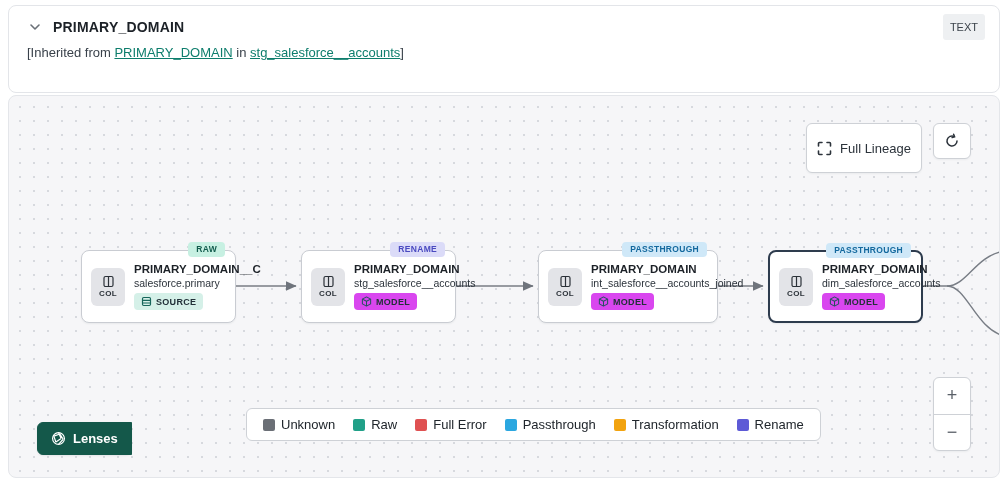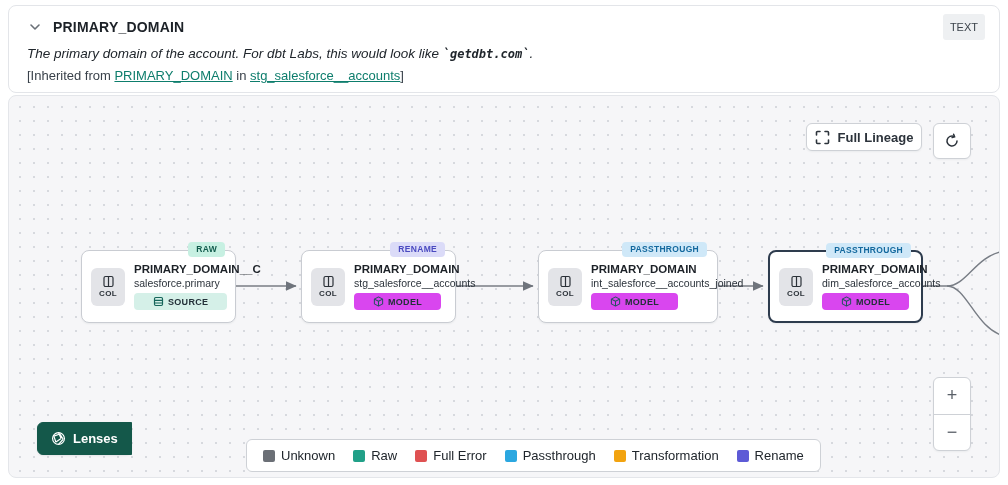--- a/index.html
+++ b/index.html
@@ -51,74 +51,71 @@
     display:flex; flex-direction:column; align-items:center; justify-content:center; gap:1px;
     color:#2b3138;
   }
   .col-chip .cl { font-size:8px; font-weight:700; letter-spacing:.3px; }
   .node-text { display:flex; flex-direction:column; gap:2px; min-width:0; }
   .node-title { font-size:11.5px; font-weight:700; color:#1d2228; white-space:nowrap; }
   .node-sub { font-size:10.5px; color:#2c333b; white-space:nowrap; }
   .kind {
     align-self:flex-start; display:inline-flex; align-items:center; gap:4px;
     font-size:9px; font-weight:700; letter-spacing:.3px; color:#223038;
-    padding:3px 19px; border-radius:4px; margin-top:2px;
+    padding:3px 7px; border-radius:4px; margin-top:2px;
   }
   .k-source { background:#d5f0e8; }
   .k-model  { background:#d946ef; }
 
   
   .btn {
     position:absolute; background:#ffffff; border:1px solid #ced1d6; border-radius:6px;
     display:flex; align-items:center; justify-content:center; gap:8px;
     color:#2c333b; cursor:pointer; box-shadow:0 1px 2px rgba(20,30,40,.05);
   }
-  .full-lineage { left:797px; top:27px; width:116px; height:28px; font-size:13px; font-weight:700; }
+  .full-lineage { left:797px; top:27px; width:116px; height:50px; font-size:13px; font-weight:400; }
   .refresh-btn { left:924px; top:27px; width:38px; height:36px; }
   .zoomctl { position:absolute; left:924px; top:281px; width:38px; height:74px;
     background:#ffffff; border:1px solid #ced1d6; border-radius:6px; display:flex; flex-direction:column;
     box-shadow:0 1px 2px rgba(20,30,40,.05); }
   .zoomctl .zb { flex:1; display:flex; align-items:center; justify-content:center;
     font-size:18px; color:#5a6068; cursor:pointer; }
   .zoomctl .zb:first-child { border-bottom:1px solid #ced1d6; }
 
   
   .lenses-bar { position:absolute; left:28px; top:326px; height:33px; display:flex;
     border-radius:6px; box-shadow:0 1px 2px rgba(20,30,40,.08); }
   .lenses-btn { display:flex; align-items:center; gap:7px; padding:8px 13px;
     background:#14584a; color:#ffffff; font-size:13px; font-weight:600;
     border:1px solid #14584a; border-radius:6px 0 0 6px; cursor:pointer; }
   .lens-select { display:flex; align-items:center; gap:8px; padding:0 12px;
     background:#ffffff; color:#2c333b; font-size:13.5px;
     border:1px solid #ced1d6; border-left:none; border-radius:0 6px 6px 0; cursor:pointer; }
 
   
-  .legend { position:absolute; left:237px; top:343px; height:33px; background:#ffffff;
+  .legend { position:absolute; left:237px; top:312px; height:33px; background:#ffffff;
     border:1px solid #ced1d6; border-radius:6px; display:flex; align-items:center;
     gap:18px; padding:0 16px; }
   .lg-item { display:flex; align-items:center; gap:6px; font-size:13px; color:#20262c; }
   .lg-sw { width:12px; height:12px; border-radius:2px; display:inline-block; }
 
   svg { display:block; }
 </style>
 </head>
 <body>
 
 <div class="stage">
 
   <div class="header-card">
     <div class="hrow1">
       <svg class="chev" viewBox="0 0 16 16" fill="none" stroke="currentColor" stroke-width="1.6" stroke-linecap="round" stroke-linejoin="round">
           <polyline points="4,6 8,10 12,6"></polyline>
         </svg>
       <span class="page-title">PRIMARY_DOMAIN</span>
       <span class="type-badge">TEXT</span>
-    </div>
-    <div class="desc">
-      <span>The primary domain of the account. For dbt Labs, this would look like </span><code>`getdbt.com`</code><span>.</span>
     </div>
     <div class="inherit">
       <span>[Inherited from </span><a>PRIMARY_DOMAIN</a><span> in </span><a>stg_salesforce__accounts</a><span>]</span>
     </div>
   </div>
 
   <div class="canvas">
 
     <svg class="edges" width="992" height="383" viewBox="0 0 992 383">
       <defs>

